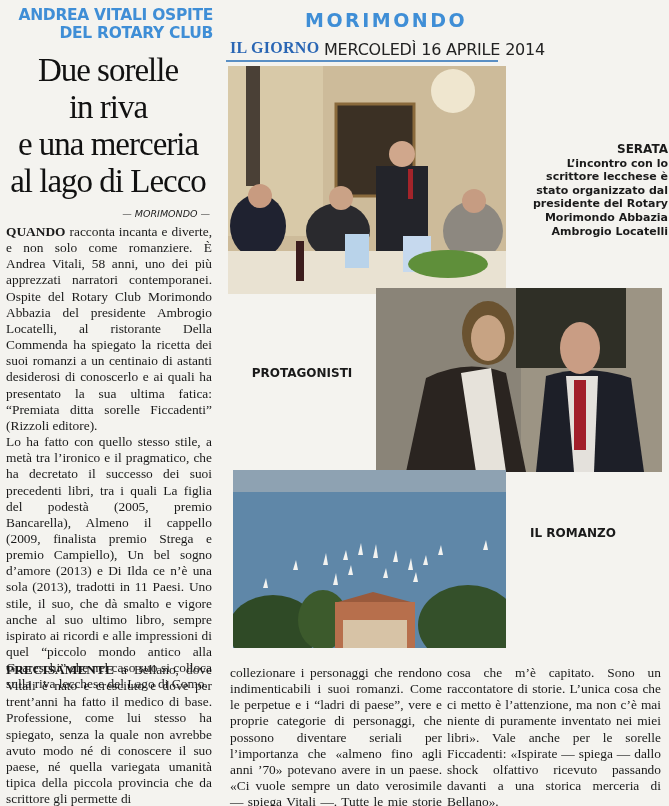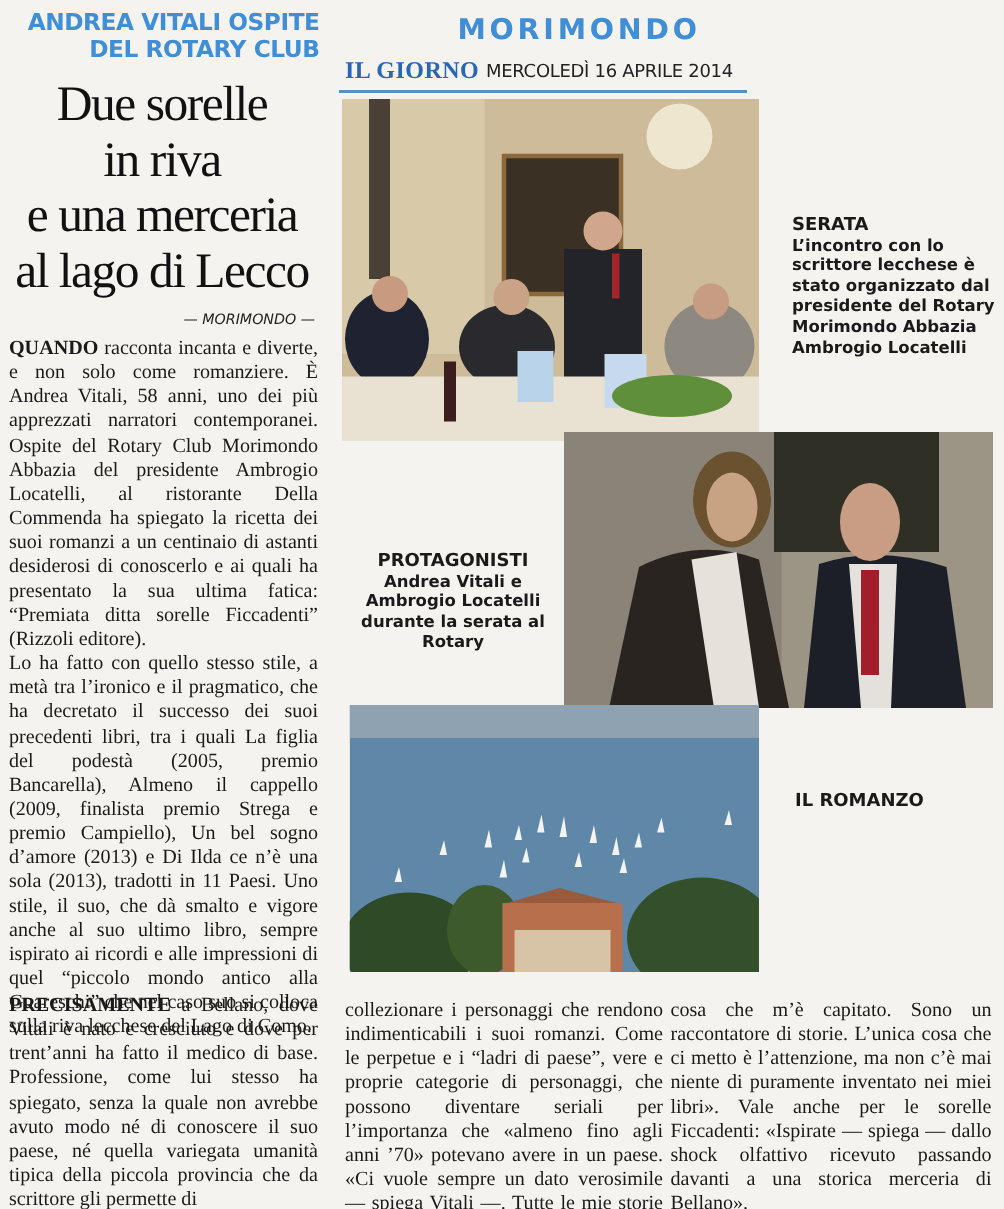--- a/index.html
+++ b/index.html
@@ -11,25 +11,25 @@
   .col{font-size:13.4px;line-height:16.15px;text-align:justify;hyphens:auto;}
   .col p{margin:0;}
   .col .lead{font-weight:bold;}
   .c1{left:6px;top:224px;width:206px;}
   .c1b{left:6px;top:662px;width:206px;}
   .c2{left:230px;top:665px;width:212px;}
   .c3{left:447px;top:665px;width:214px;}
   .section-title{left:268px;top:9px;font-family:"DejaVu Sans","Liberation Sans",sans-serif;font-weight:bold;color:#3f8ed6;font-size:19px;letter-spacing:2.5px;margin-left:37px;}
   .paper-bar{left:226px;top:33px;width:272px;height:27px;border-bottom:2px solid #5a8fc4;}
   .paper-name{left:230px;top:39px;font-family:"Liberation Serif",serif;font-weight:bold;color:#2a66b4;font-size:16px;letter-spacing:0.3px;}
-  .paper-date{left:324px;top:40px;font-family:"DejaVu Sans","Liberation Sans",sans-serif;font-size:12px;color:#222;letter-spacing:-0.2px;}
+  .paper-date{left:324px;top:40px;font-family:"DejaVu Sans","Liberation Sans",sans-serif;font-size:16px;color:#222;letter-spacing:-0.2px;}
   .photo{overflow:hidden;}
   .caption{font-family:"DejaVu Sans","Liberation Sans",sans-serif;font-size:11px;line-height:13.6px;font-weight:bold;color:#1a1a1a;}
   .caption .ct{font-size:12px;}
-  .cap1{left:528px;top:143px;width:140px;}
+  .cap1{left:528px;top:143px;width:140px;text-align:right;}
   .cap2{left:232px;top:367px;width:140px;text-align:center;}
   .cap3{left:530px;top:527px;width:136px;}
 </style>
 </head>
 <body>
 
 <div class="abs section-title">MORIMONDO</div>
 <div class="abs paper-bar"></div>
 <div class="abs paper-name">IL GIORNO</div>
 <div class="abs paper-date">MERCOLEDÌ 16 APRILE 2014</div>
@@ -102,21 +102,20 @@
     <ellipse cx="112" cy="50" rx="17" ry="23" fill="#c7a383"></ellipse>
     <path d="M160 184 L170 88 Q210 75 255 90 L268 184 Z" fill="#1d1f28"></path>
     <path d="M190 88 L198 184 L218 184 L222 88 Z" fill="#e4e1dc"></path>
     <rect x="198" y="92" width="12" height="70" fill="#a21e2a"></rect>
     <ellipse cx="204" cy="60" rx="20" ry="26" fill="#c99d84"></ellipse>
   </svg>
 </div>
 
 <div class="abs caption cap2">
   <div class="ct">PROTAGONISTI</div>
-  <div>Andrea Vitali e Ambrogio Locatelli durante la serata al Rotary</div>
 </div>
 
 <div class="abs photo" style="left:233px;top:470px;width:273px;height:178px;">
   <svg width="273" height="178" viewBox="0 0 273 178">
     <rect width="273" height="178" fill="#5f87a8"></rect>
     <rect x="0" y="0" width="273" height="22" fill="#8ea2b2"></rect>
     <g fill="#f3f3f0">
       <path d="M60 100 l3 -10 l2 10z"></path>
         <path d="M90 95 l3 -12 l2 12z"></path>
         <path d="M110 90 l3 -10 l2 10z"></path>

